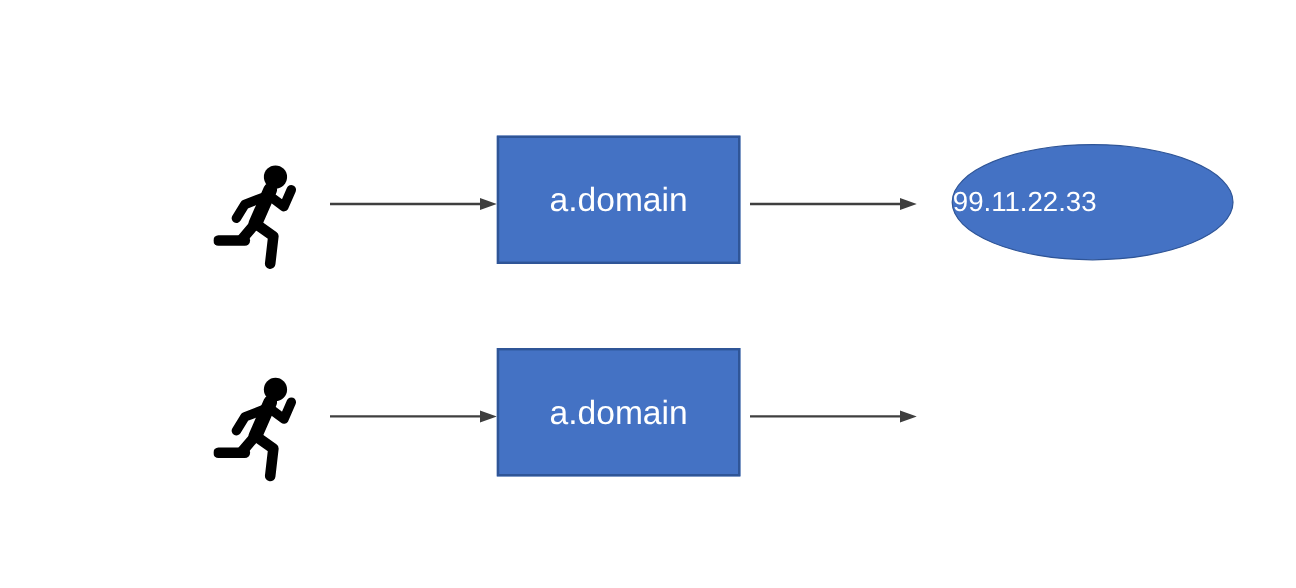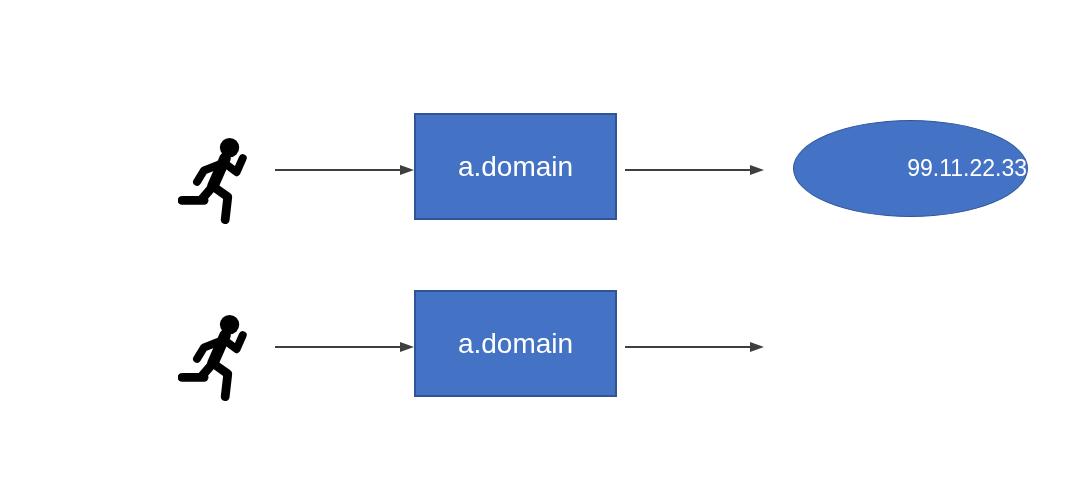--- a/index.html
+++ b/index.html
@@ -71,21 +71,21 @@
     position:absolute;
     left:793px;
     top:7px;
     width:235px;
     height:97px;
     background:var(--shape-fill);
     border:1px solid var(--shape-border);
     border-radius:50%;
     display:flex;
     align-items:center;
-    justify-content:flex-end;
+    justify-content:flex-start;
   }
   .ip-ellipse .label{
     color:var(--label-text);
     font-size:23px;
     font-weight:400;
   }
 </style>
 </head>
 <body>
 

